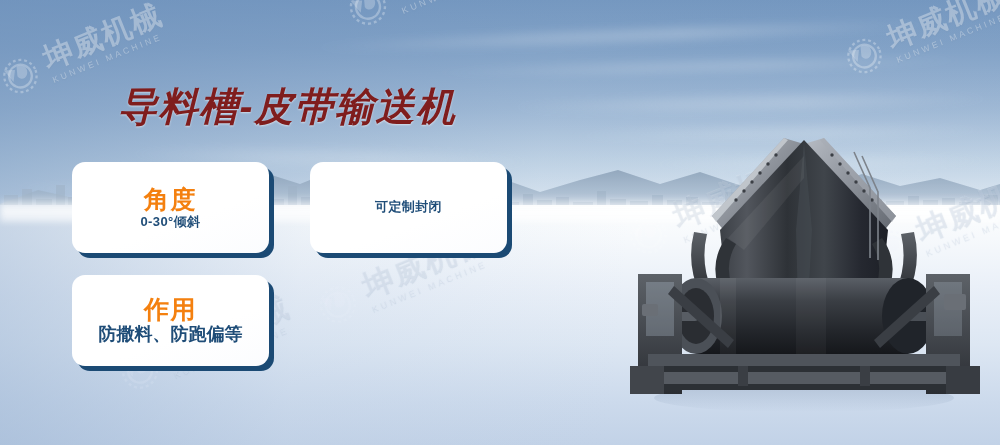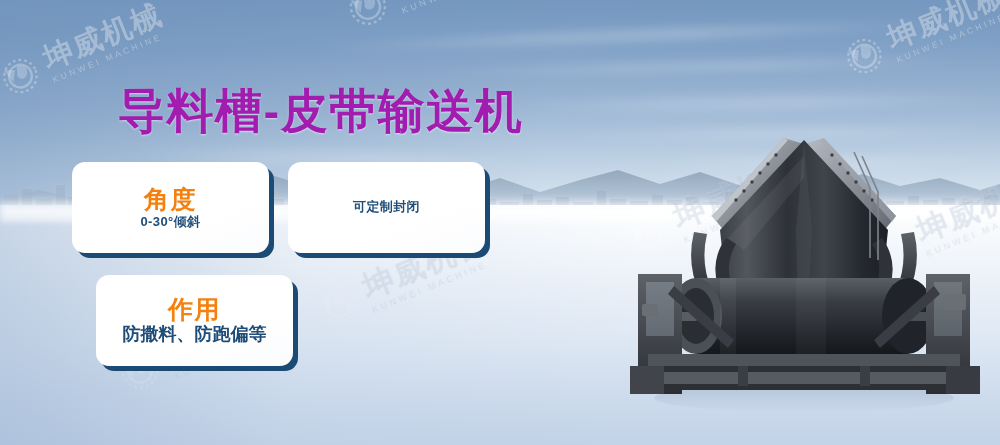--- a/index.html
+++ b/index.html
@@ -87,30 +87,31 @@
   #wm-bl { left:110px; top:358px; transform:rotate(-22deg) scale(1);   }
   #wm-bm { left:308px; top:292px; transform:rotate(-22deg) scale(1);   }
   #wm-br { left:862px; top:236px; transform:rotate(-22deg) scale(1);   }
 
   
   #machine { position:absolute; left:608px; top:126px; width:392px; height:292px; }
 
   
   #headline {
     position:absolute; left:118px; top:80px;
-    font-size:47px; font-weight:bold;
-    color:#a21caf;
+    font-size:39px; font-weight:bold;
+    color:#7f1d1d;
     letter-spacing:1.5px;
     text-shadow:0 1px 2px rgba(255,255,255,.55);
     white-space:nowrap;
+    font-style:italic;
   }
 
   .cards { position:absolute; left:72px; top:162px; width:455px; }
-  .card-row { display:flex; gap:19px; }
-  .card-row + .card-row { margin-top:22px;margin-left:24px; }
+  .card-row { display:flex; gap:41px; }
+  .card-row + .card-row { margin-top:22px; }
 
   .card {
     position:relative;
     width:197px; height:91px;
     flex:0 0 197px;
   }
   .card .shade{
     position:absolute; left:5px; top:5px; width:197px; height:91px;
     background:#1b4a74; border-radius:13px;
   }

